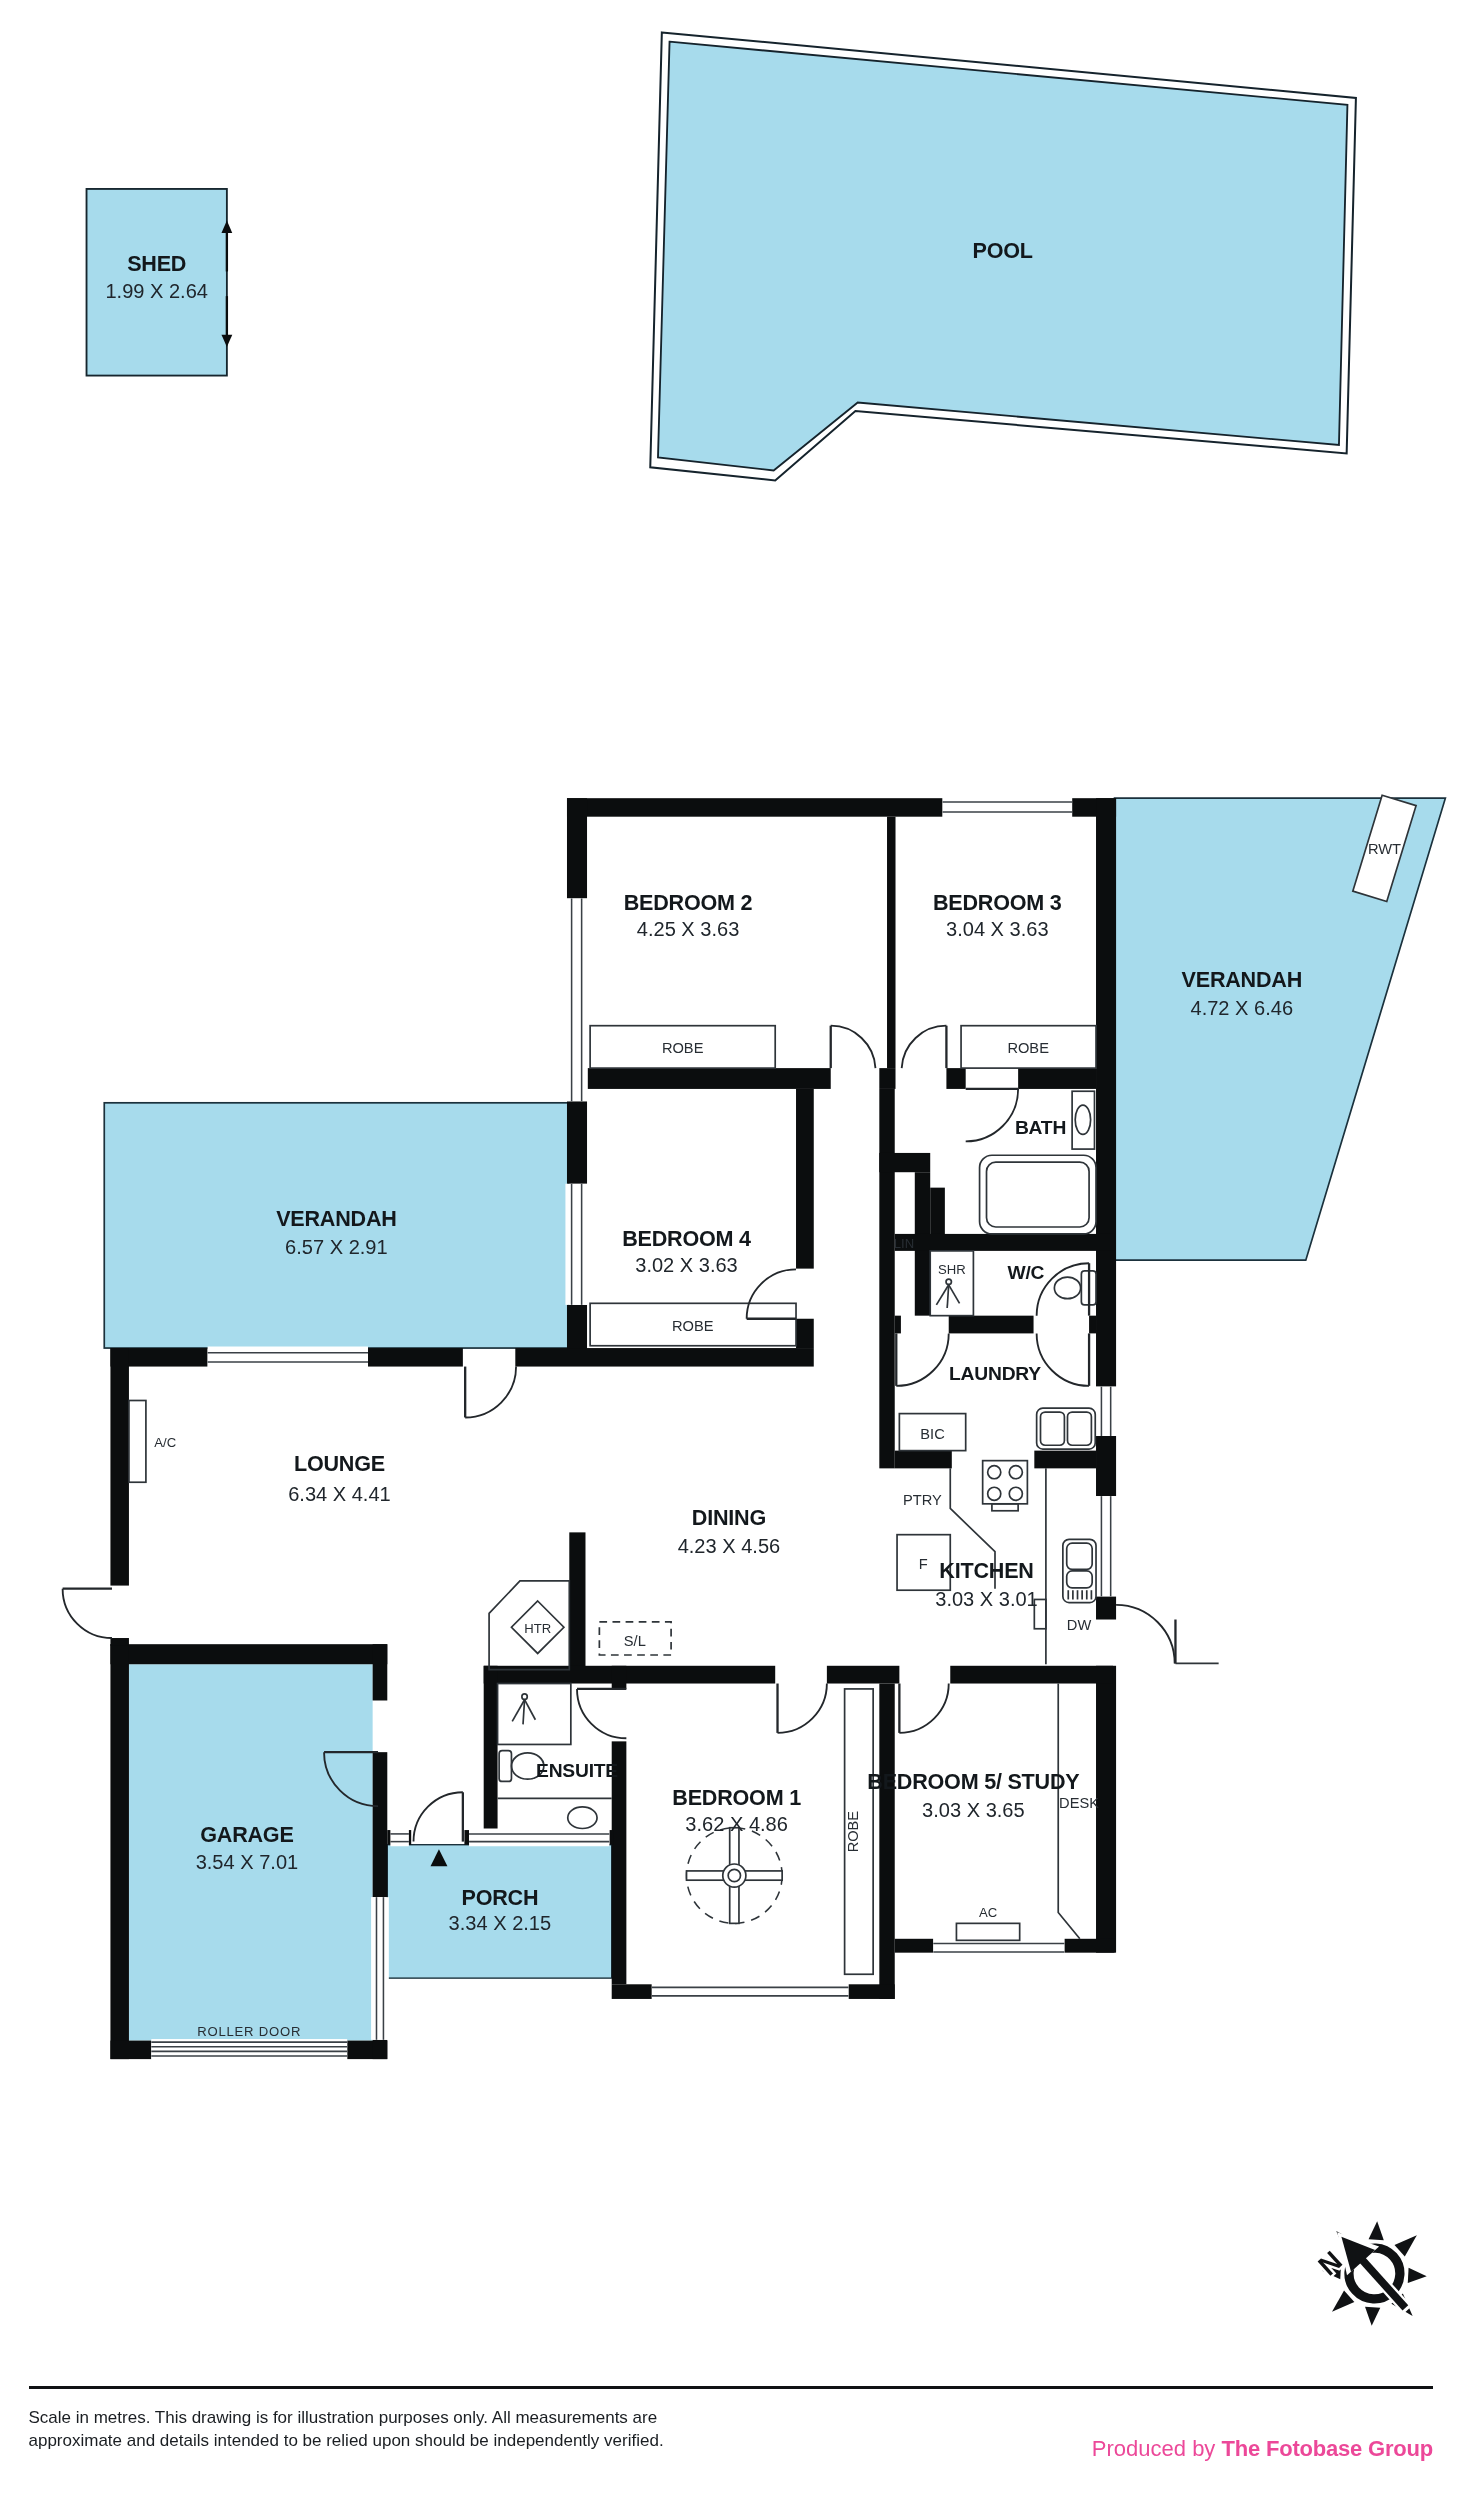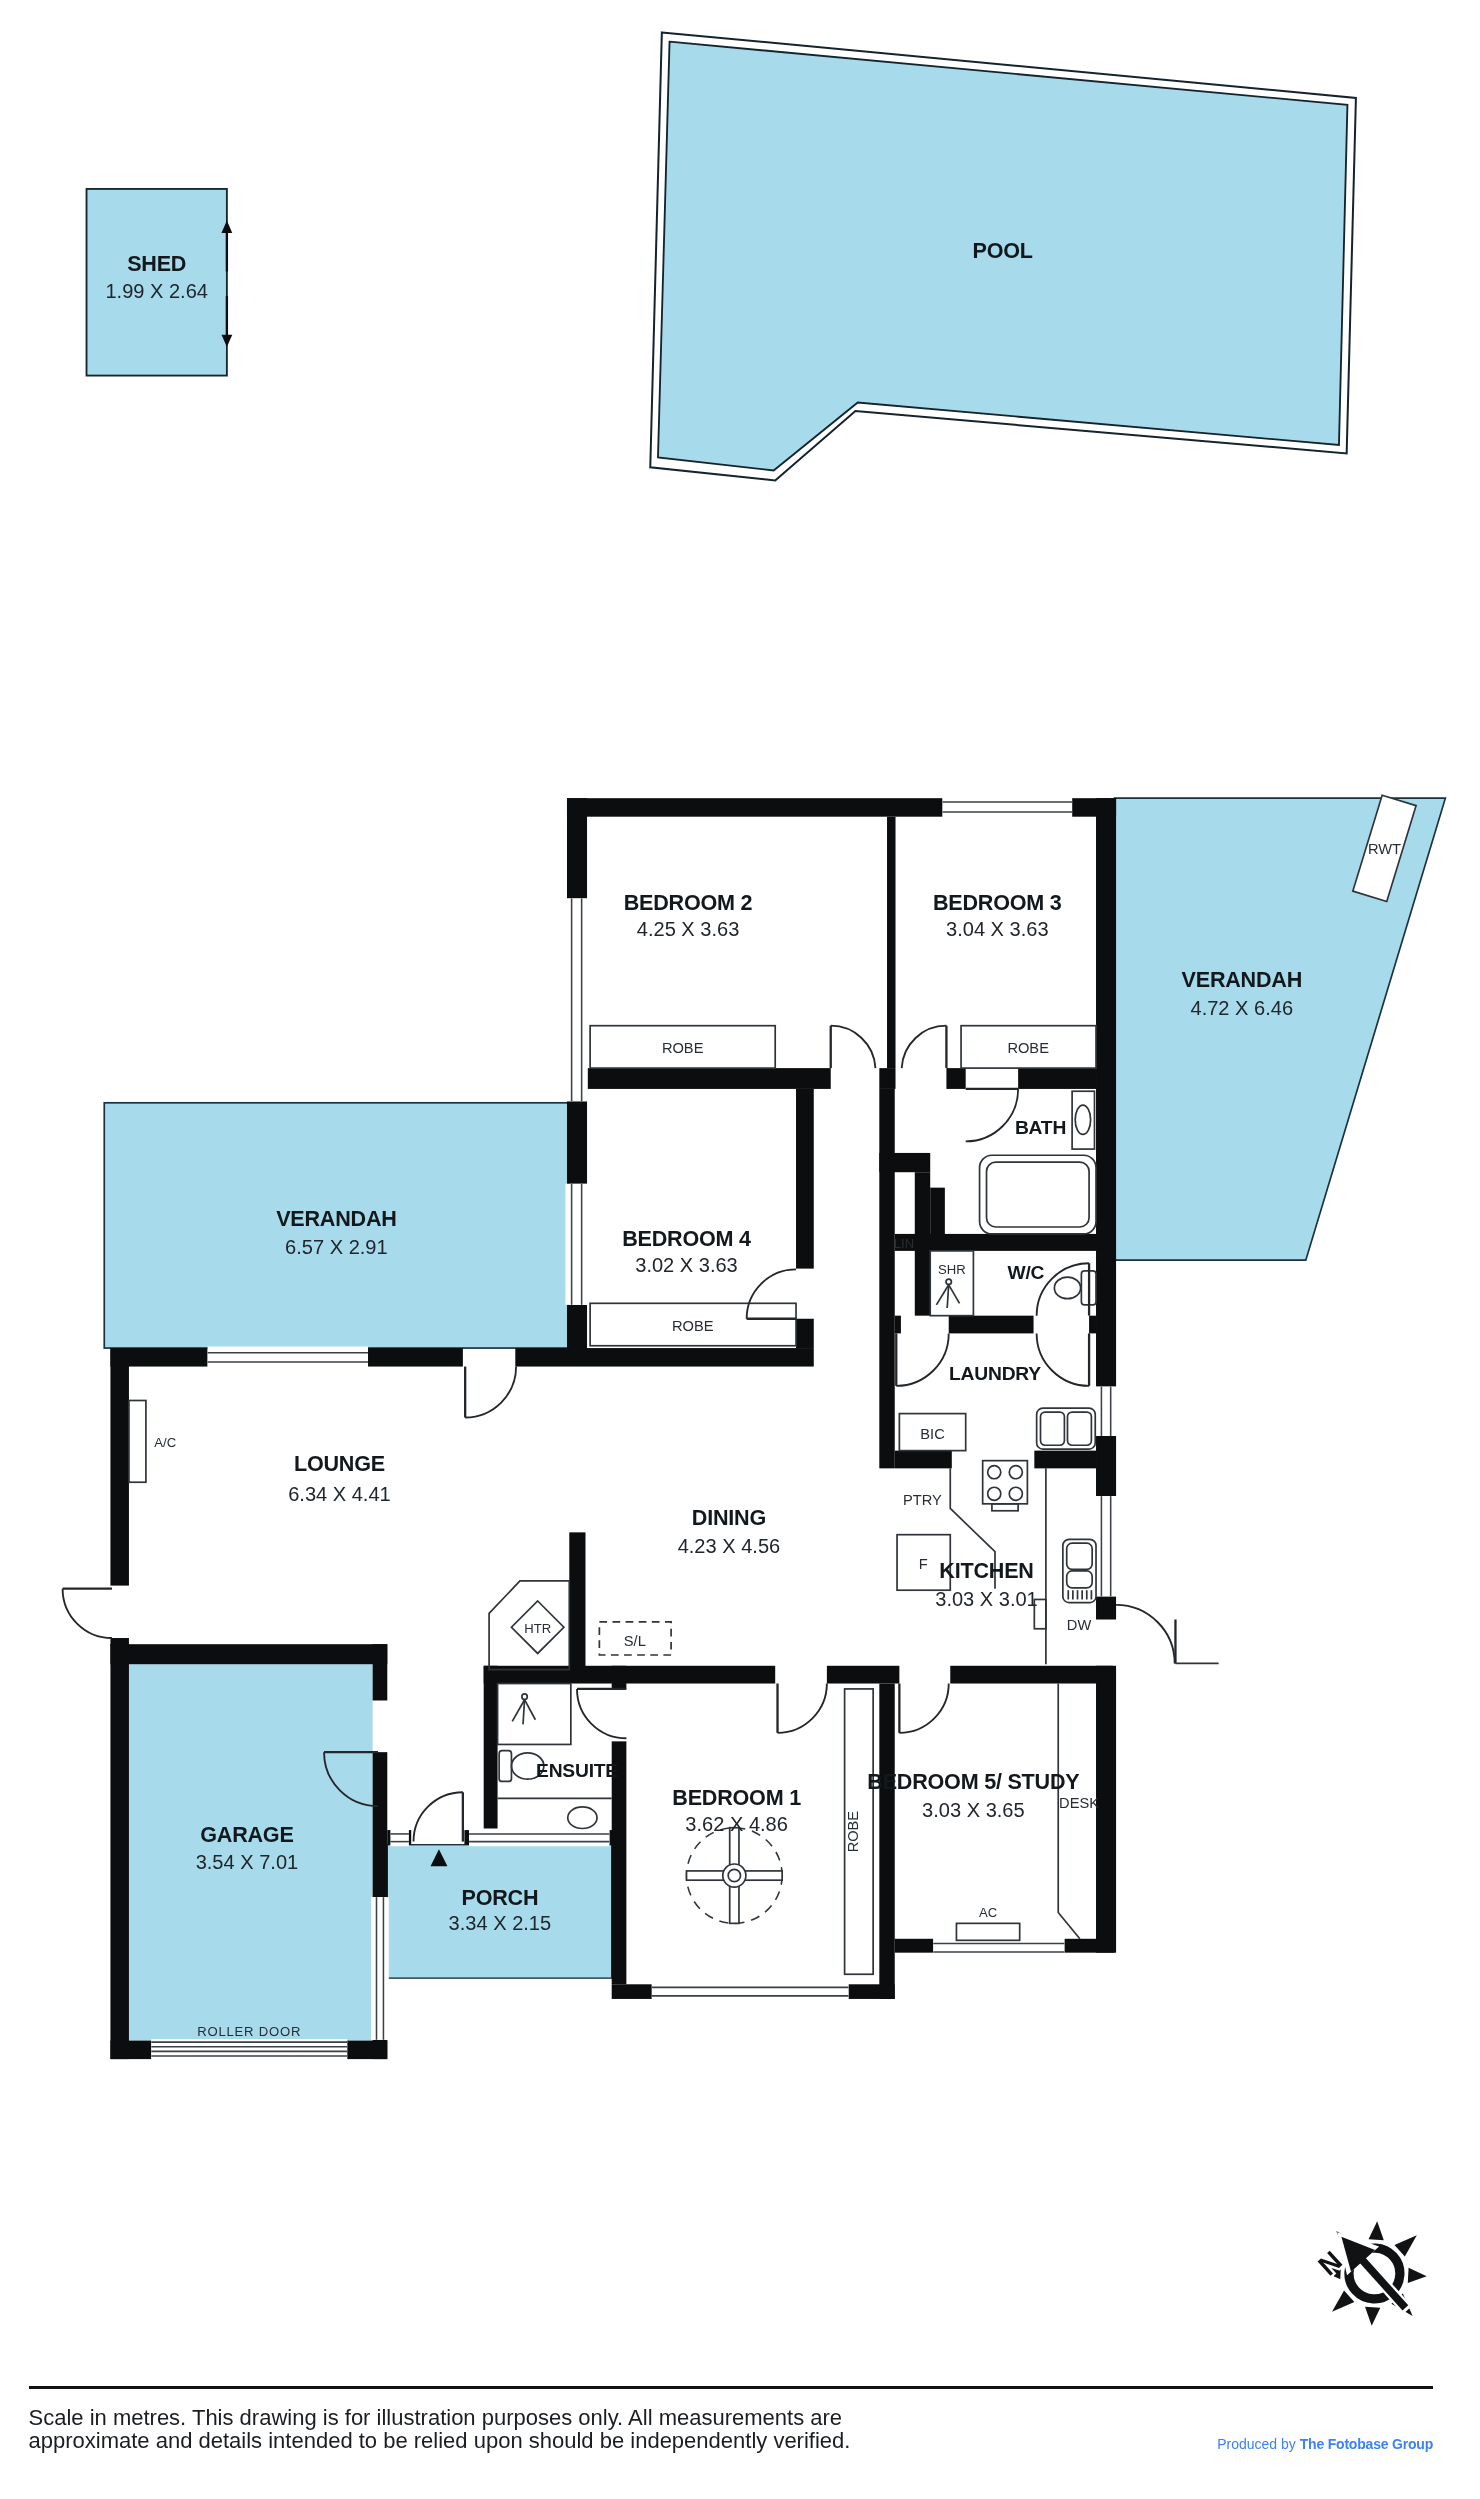--- a/index.html
+++ b/index.html
@@ -15,22 +15,22 @@
   .arc{stroke:#23272b;stroke-width:2.4;fill:none;}
   .leaf{stroke:#23272b;stroke-width:3;fill:none;}
   .dash{stroke:#2e3439;stroke-width:2.2;fill:none;stroke-dasharray:10 7;}
   text{text-anchor:middle;}
   .rname{font-weight:700;font-size:28px;fill:#13181c;letter-spacing:-.3px;}
   .rname2{font-weight:700;font-size:25px;fill:#13181c;letter-spacing:-.3px;}
   .rdim{font-weight:400;font-size:26px;fill:#20262c;}
   .sm{font-weight:400;font-size:19px;fill:#272d33;}
   .sm2{font-weight:400;font-size:17px;fill:#272d33;}
   #footer-line{position:absolute;left:28.5px;top:2386px;width:1404px;height:3.1px;background:#101214;}
-  #footer-text{position:absolute;left:28.5px;top:2406px;font-size:22px;line-height:23px;color:#1a1e22;}
-  #footer-credit{position:absolute;right:48px;top:2436px;font-size:14px;color:#3b82f6;}
+  #footer-text{position:absolute;left:28.5px;top:2406px;font-size:17px;line-height:23px;color:#1a1e22;}
+  #footer-credit{position:absolute;right:48px;top:2436px;font-size:22px;color:#ec4899;}
   #footer-credit b{font-weight:700;letter-spacing:-0.2px;}
 </style>
 </head>
 <body>
 
 <svg id="plan" width="1481" height="2383" viewBox="0 0 1920 3090" xmlns="http://www.w3.org/2000/svg">
 
   <g>
     <rect class="blue bstroke" x="112" y="245" width="182" height="242"></rect>
     <g>

